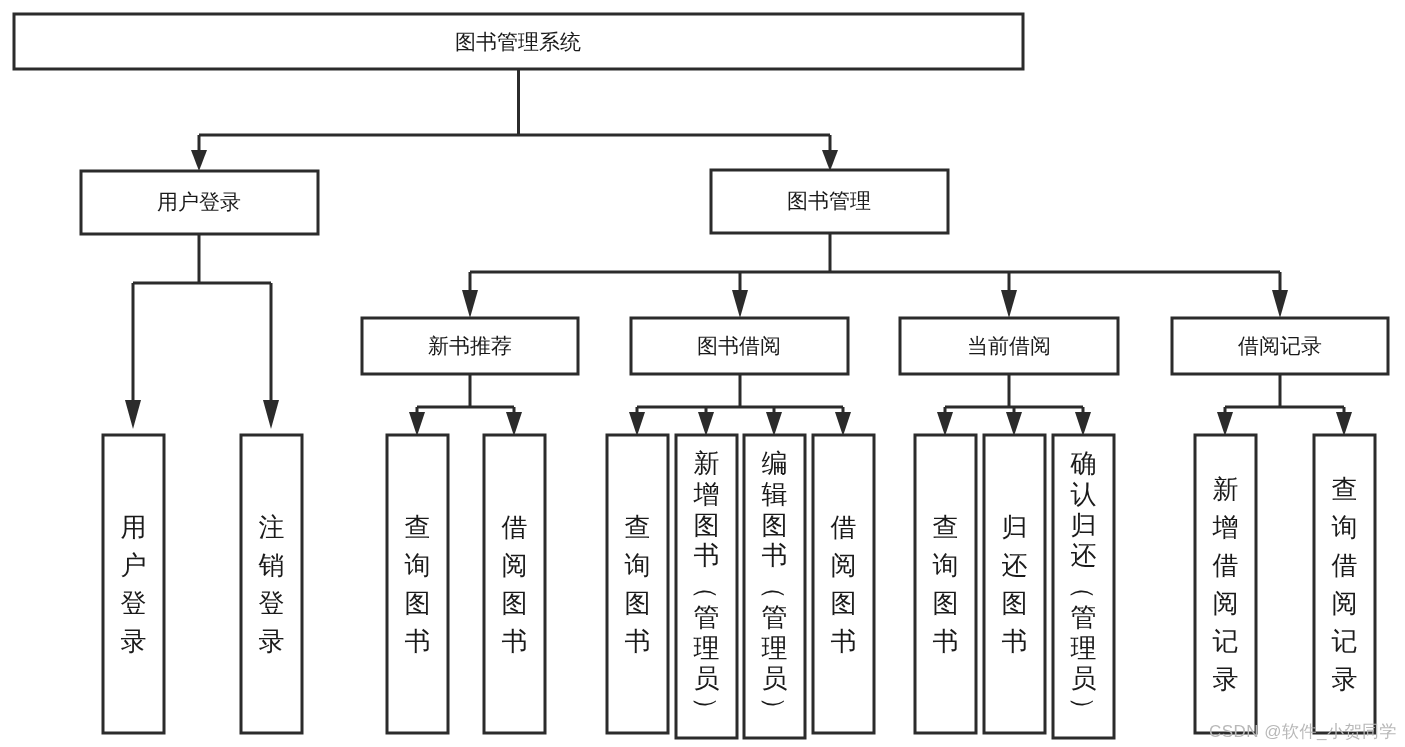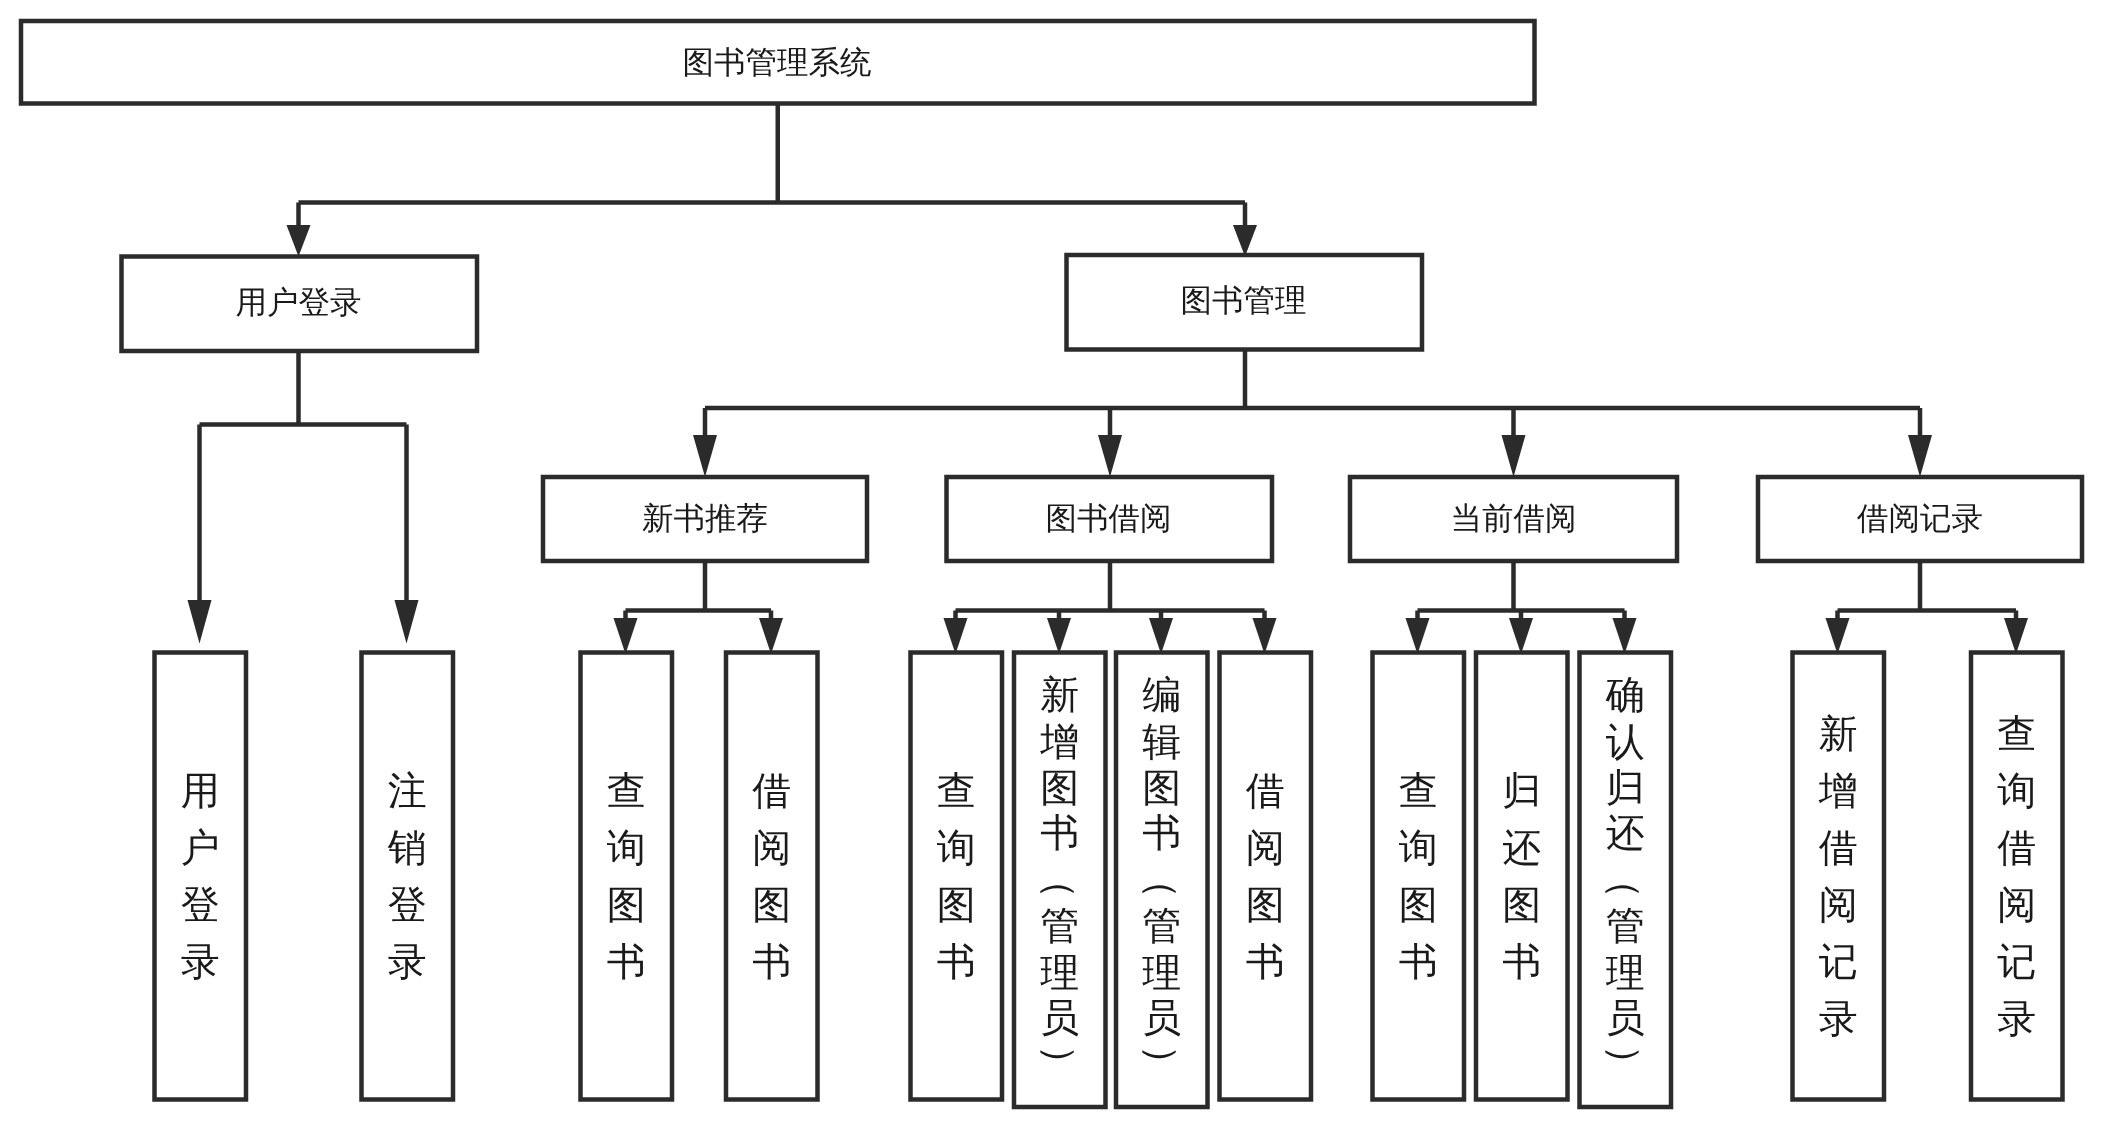--- a/index.html
+++ b/index.html
@@ -307,13 +307,14 @@
       <div style="position: absolute; left: 1314px; top: 470px; width: 61px; height: 228px; pointer-events: none;">
         <div style="height: 38px; line-height: 38px; text-align: center; font-size: 26px; color: rgb(26, 26, 26); font-family: &quot;Liberation Sans&quot;, &quot;DejaVu Sans&quot;, sans-serif;">查</div>
         <div style="height: 38px; line-height: 38px; text-align: center; font-size: 26px; color: rgb(26, 26, 26); font-family: &quot;Liberation Sans&quot;, &quot;DejaVu Sans&quot;, sans-serif;">询</div>
         <div style="height: 38px; line-height: 38px; text-align: center; font-size: 26px; color: rgb(26, 26, 26); font-family: &quot;Liberation Sans&quot;, &quot;DejaVu Sans&quot;, sans-serif;">借</div>
         <div style="height: 38px; line-height: 38px; text-align: center; font-size: 26px; color: rgb(26, 26, 26); font-family: &quot;Liberation Sans&quot;, &quot;DejaVu Sans&quot;, sans-serif;">阅</div>
         <div style="height: 38px; line-height: 38px; text-align: center; font-size: 26px; color: rgb(26, 26, 26); font-family: &quot;Liberation Sans&quot;, &quot;DejaVu Sans&quot;, sans-serif;">记</div>
         <div style="height: 38px; line-height: 38px; text-align: center; font-size: 26px; color: rgb(26, 26, 26); font-family: &quot;Liberation Sans&quot;, &quot;DejaVu Sans&quot;, sans-serif;">录</div>
       </div>
     </div>
 
+  <div class="watermark">CSDN @软件_小贺同学</div>
 </div>
 
 </body></html>

